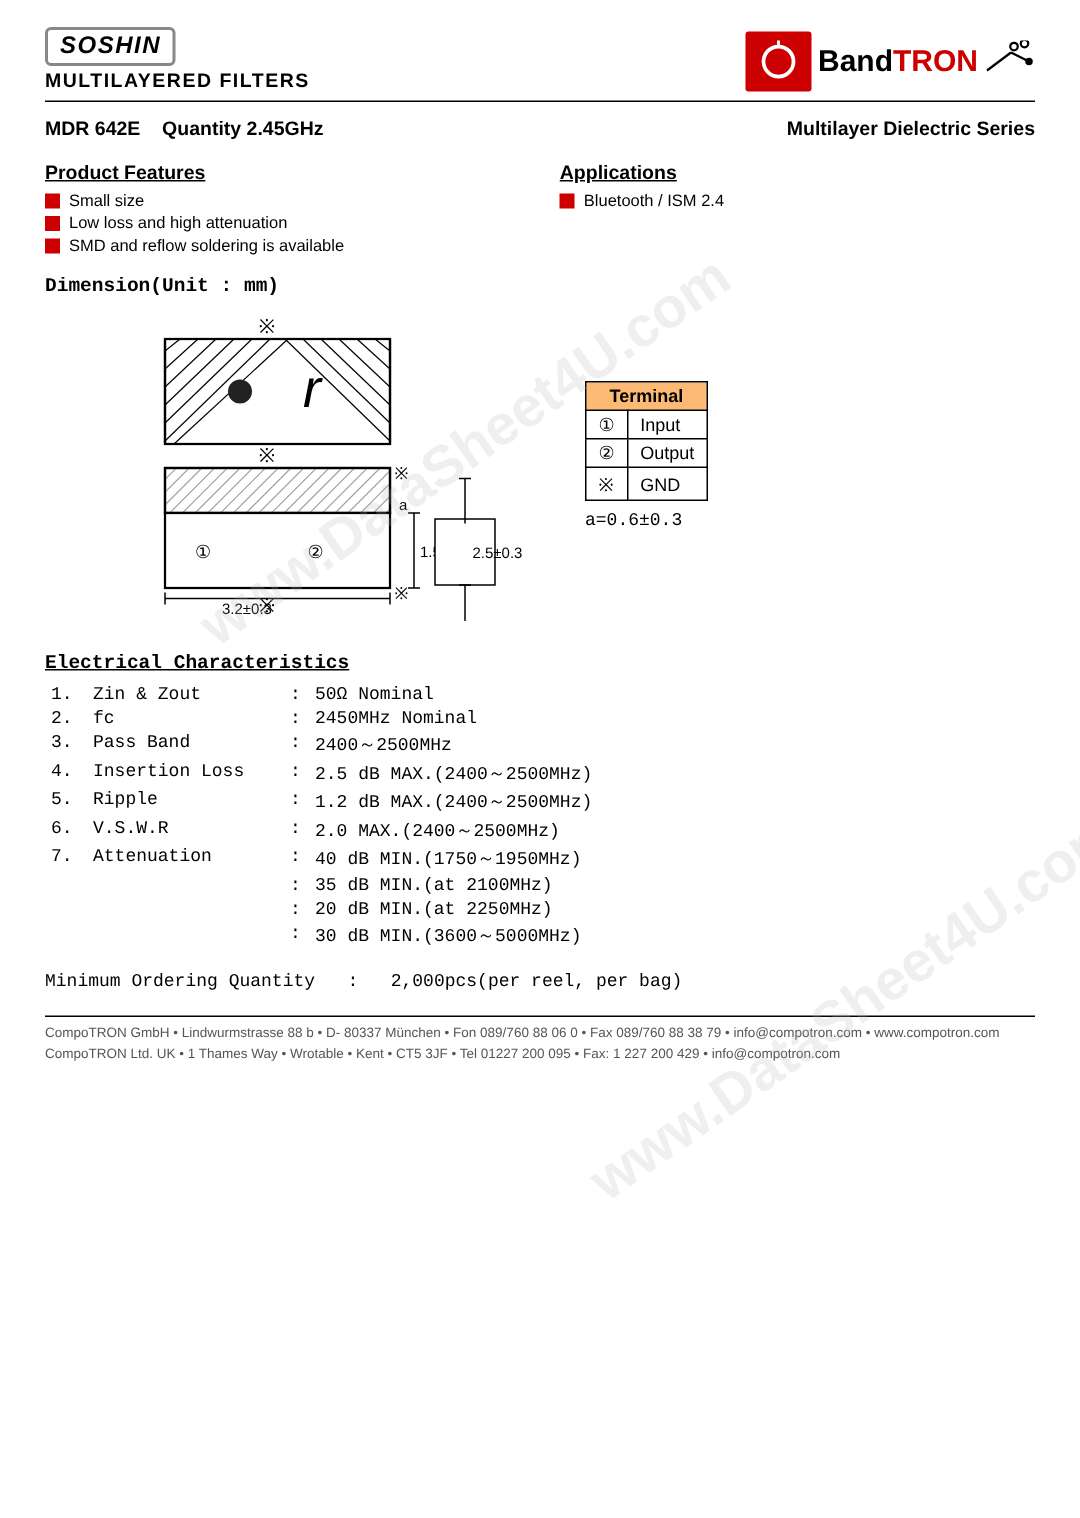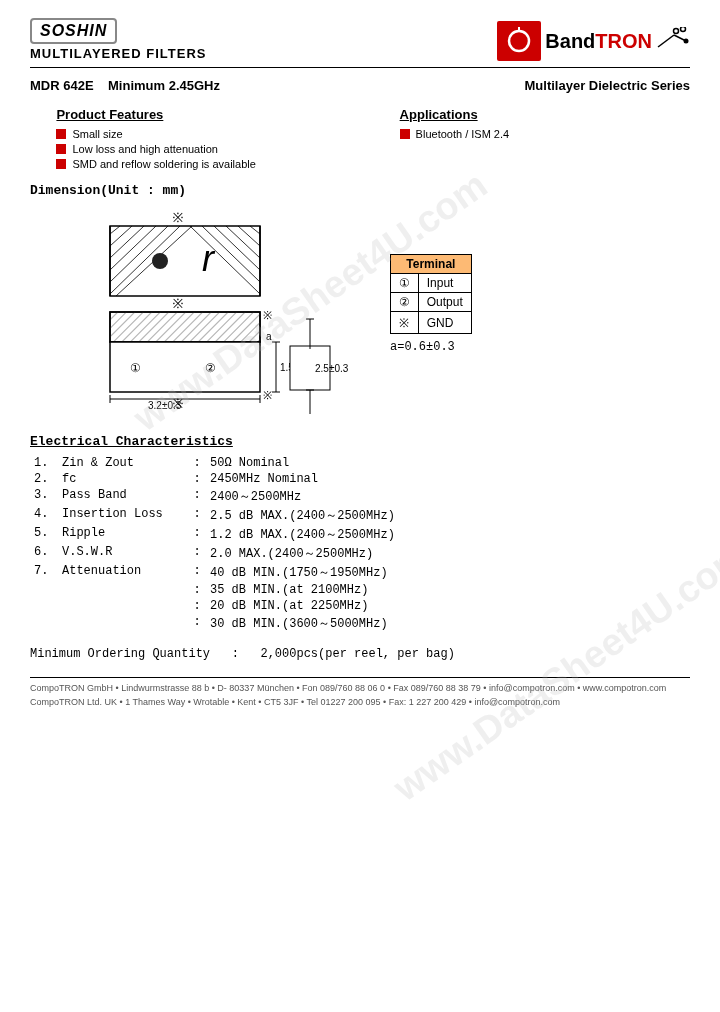--- a/index.html
+++ b/index.html
@@ -77,21 +77,21 @@
     .title-row {
       display: flex;
       justify-content: space-between;
       align-items: baseline;
       margin-bottom: 14px;
     }
 
     
     .two-col {
       display: flex;
-      justify-content: flex-end;
+      justify-content: flex-start;
       margin-bottom: 10px;
     }
     .col-left { width: 52%; }
     .col-right { width: 44%; }
 
     .section-title {
       font-size: 13px;
       font-weight: bold;
       text-decoration: underline;
       margin-bottom: 6px;
@@ -250,21 +250,21 @@
         </div>
       </div>
     </div>
   </div>
 
   <hr class="header-line">
 
   <div class="title-row">
     <div>
       <strong>MDR 642E</strong>&nbsp;&nbsp;&nbsp;
-      <strong>Minimum 2.45GHz</strong>
+      <strong>Quantity 2.45GHz</strong>
     </div>
     <div>
       <strong>Multilayer Dielectric Series</strong>
     </div>
   </div>
 
   <div class="two-col">
     <div class="col-left">
       <div class="section-title">Product Features</div>
       <div class="feature-item">

